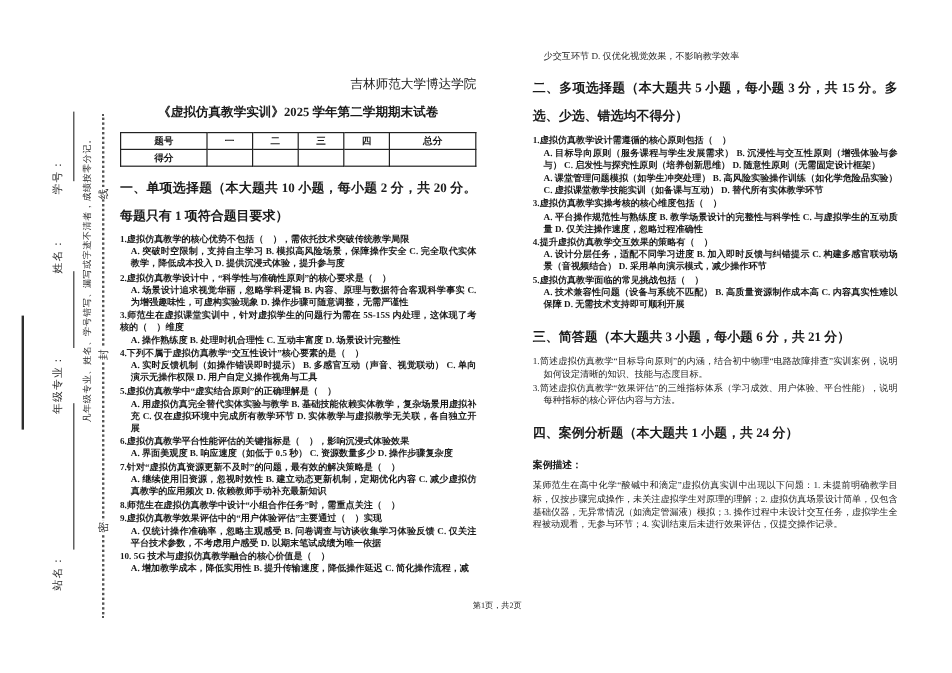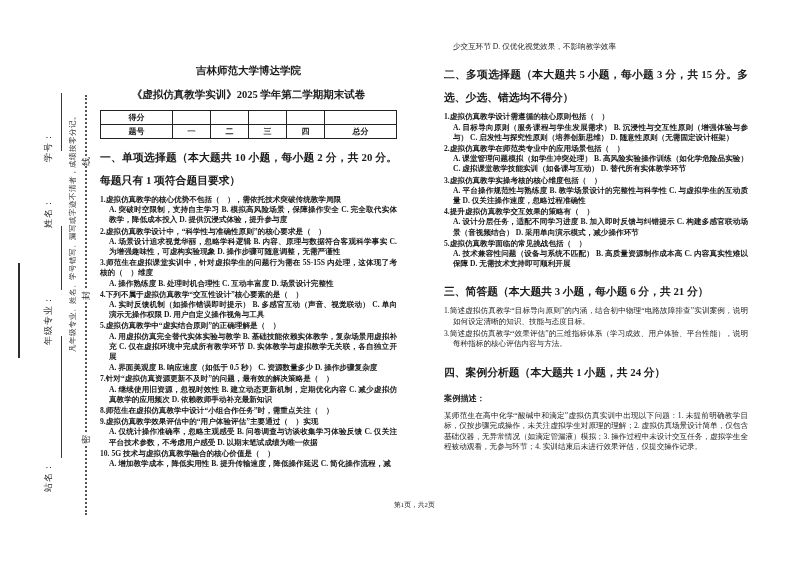--- a/index.html
+++ b/index.html
@@ -15,21 +15,21 @@
   }
   .vsmall{font-size:7.5px;letter-spacing:0.5px;}
   .useg{position:absolute;width:1px;background:#3a3a3a;}
   .sealline{position:absolute;left:85px;top:95px;height:420px;width:0;border-left:2px dotted #555;}
   .sealchar{background:#fff;padding:3px 0;font-size:9px;}
   .foldline{position:absolute;left:18px;top:263px;height:95px;width:2px;background:#2e2e2e;}
 
   #leftcol{position:absolute;left:100px;top:64px;width:297px;}
   #rightcol{position:absolute;left:444px;top:42px;width:304px;}
 
-  .school{font-weight:bold;font-size:10.5px;text-align:center;line-height:13px;margin-bottom:11px;}
+  .school{font-weight:normal;font-size:10.5px;text-align:right;line-height:13px;margin-bottom:11px;}
   .paper-title{font-weight:bold;font-size:10.5px;text-align:center;line-height:13px;margin-bottom:9px;}
 
   table.score{border-collapse:collapse;width:100%;margin-bottom:7px;}
   table.score td{
     border:1.5px solid #222;text-align:center;font-size:8px;
     height:13px;padding:0;line-height:13px;
   }
   table.score td.b{font-weight:bold;}
 
   .sec-title{font-weight:bold;font-size:10.8px;line-height:23px;text-align:justify;margin:0 0 3px 0;}
@@ -70,34 +70,34 @@
   <div class="v" style="left:80px;top:300px;"><span class="sealchar">封</span></div>
   <div class="v" style="left:80px;top:166px;"><span class="sealchar">线</span></div>
 
   <div id="leftcol">
     <div class="school">吉林师范大学博达学院</div>
     <div class="paper-title">《虚拟仿真教学实训》2025 学年第二学期期末试卷</div>
 
     <table class="score">
       <tbody>
           <tr>
+        <td class="b">题号</td>
+        <td class="b">一</td>
+        <td class="b">二</td>
+        <td class="b">三</td>
+        <td class="b">四</td>
+        <td class="b">总分</td>
+      </tr>
+      <tr>
         <td class="b">得分</td>
         <td></td>
         <td></td>
         <td></td>
         <td></td>
         <td></td>
-      </tr>
-      <tr>
-        <td class="b">题号</td>
-        <td class="b">一</td>
-        <td class="b">二</td>
-        <td class="b">三</td>
-        <td class="b">四</td>
-        <td class="b">总分</td>
       </tr>
     </tbody>
       </table>
 
     <div class="sec-title">一、单项选择题（本大题共 10 小题，每小题 2 分，共 20 分。每题只有 1 项符合题目要求）</div>
 
     <div class="q">
       <div class="stem">1.虚拟仿真教学的核心优势不包括（　），需依托技术突破传统教学局限</div>
       <div class="opts">A. 突破时空限制，支持自主学习 B. 模拟高风险场景，保障操作安全 C. 完全取代实体教学，降低成本投入 D. 提供沉浸式体验，提升参与度</div>
     </div>
@@ -111,20 +111,21 @@
     </div>
     <div class="q">
       <div class="stem">4.下列不属于虚拟仿真教学“交互性设计”核心要素的是（　）</div>
       <div class="opts">A. 实时反馈机制（如操作错误即时提示） B. 多感官互动（声音、视觉联动） C. 单向演示无操作权限 D. 用户自定义操作视角与工具</div>
     </div>
     <div class="q">
       <div class="stem">5.虚拟仿真教学中“虚实结合原则”的正确理解是（　）</div>
       <div class="opts">A. 用虚拟仿真完全替代实体实验与教学 B. 基础技能依赖实体教学，复杂场景用虚拟补充 C. 仅在虚拟环境中完成所有教学环节 D. 实体教学与虚拟教学无关联，各自独立开展</div>
     </div>
     <div class="q">
+      <div class="stem">6.虚拟仿真教学平台性能评估的关键指标是（　），影响沉浸式体验效果</div>
       <div class="opts">A. 界面美观度 B. 响应速度（如低于 0.5 秒） C. 资源数量多少 D. 操作步骤复杂度</div>
     </div>
     <div class="q">
       <div class="stem">7.针对“虚拟仿真资源更新不及时”的问题，最有效的解决策略是（　）</div>
       <div class="opts">A. 继续使用旧资源，忽视时效性 B. 建立动态更新机制，定期优化内容 C. 减少虚拟仿真教学的应用频次 D. 依赖教师手动补充最新知识</div>
     </div>
     <div class="q">
       <div class="stem">8.师范生在虚拟仿真教学中设计“小组合作任务”时，需重点关注（　）</div>
     </div>
     <div class="q">
@@ -140,21 +141,20 @@
   <div id="rightcol">
     <div class="cont-line">少交互环节 D. 仅优化视觉效果，不影响教学效率</div>
 
     <div class="sec-title mt">二、多项选择题（本大题共 5 小题，每小题 3 分，共 15 分。多选、少选、错选均不得分）</div>
 
     <div class="q">
       <div class="stem">1.虚拟仿真教学设计需遵循的核心原则包括（　）</div>
       <div class="opts">A. 目标导向原则（服务课程与学生发展需求） B. 沉浸性与交互性原则（增强体验与参与） C. 启发性与探究性原则（培养创新思维） D. 随意性原则（无需固定设计框架）</div>
     </div>
     <div class="q">
-      <div class="stem">2.虚拟仿真教学在师范类专业中的应用场景包括（　）</div>
       <div class="opts">A. 课堂管理问题模拟（如学生冲突处理） B. 高风险实验操作训练（如化学危险品实验） C. 虚拟课堂教学技能实训（如备课与互动） D. 替代所有实体教学环节</div>
     </div>
     <div class="q">
       <div class="stem">3.虚拟仿真教学实操考核的核心维度包括（　）</div>
       <div class="opts">A. 平台操作规范性与熟练度 B. 教学场景设计的完整性与科学性 C. 与虚拟学生的互动质量 D. 仅关注操作速度，忽略过程准确性</div>
     </div>
     <div class="q">
       <div class="stem">4.提升虚拟仿真教学交互效果的策略有（　）</div>
       <div class="opts">A. 设计分层任务，适配不同学习进度 B. 加入即时反馈与纠错提示 C. 构建多感官联动场景（音视频结合） D. 采用单向演示模式，减少操作环节</div>
     </div>

